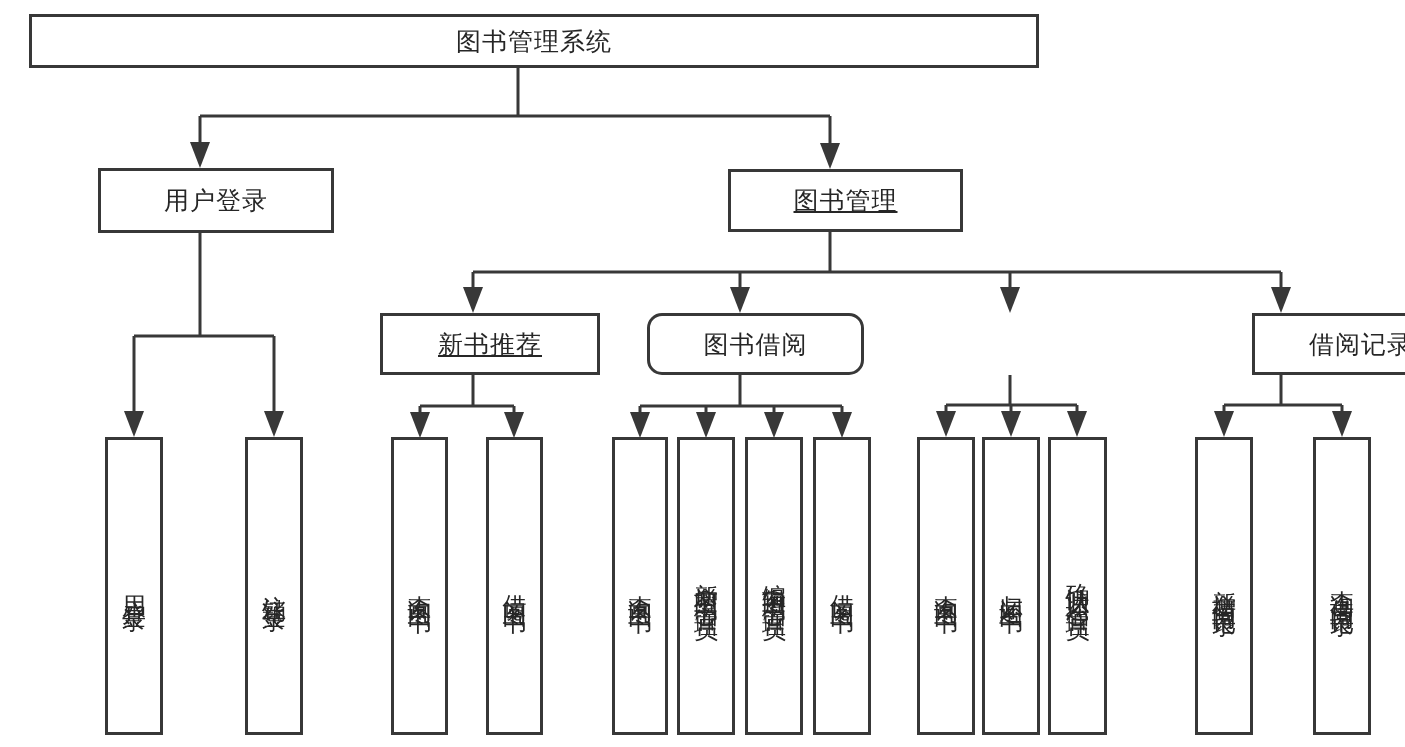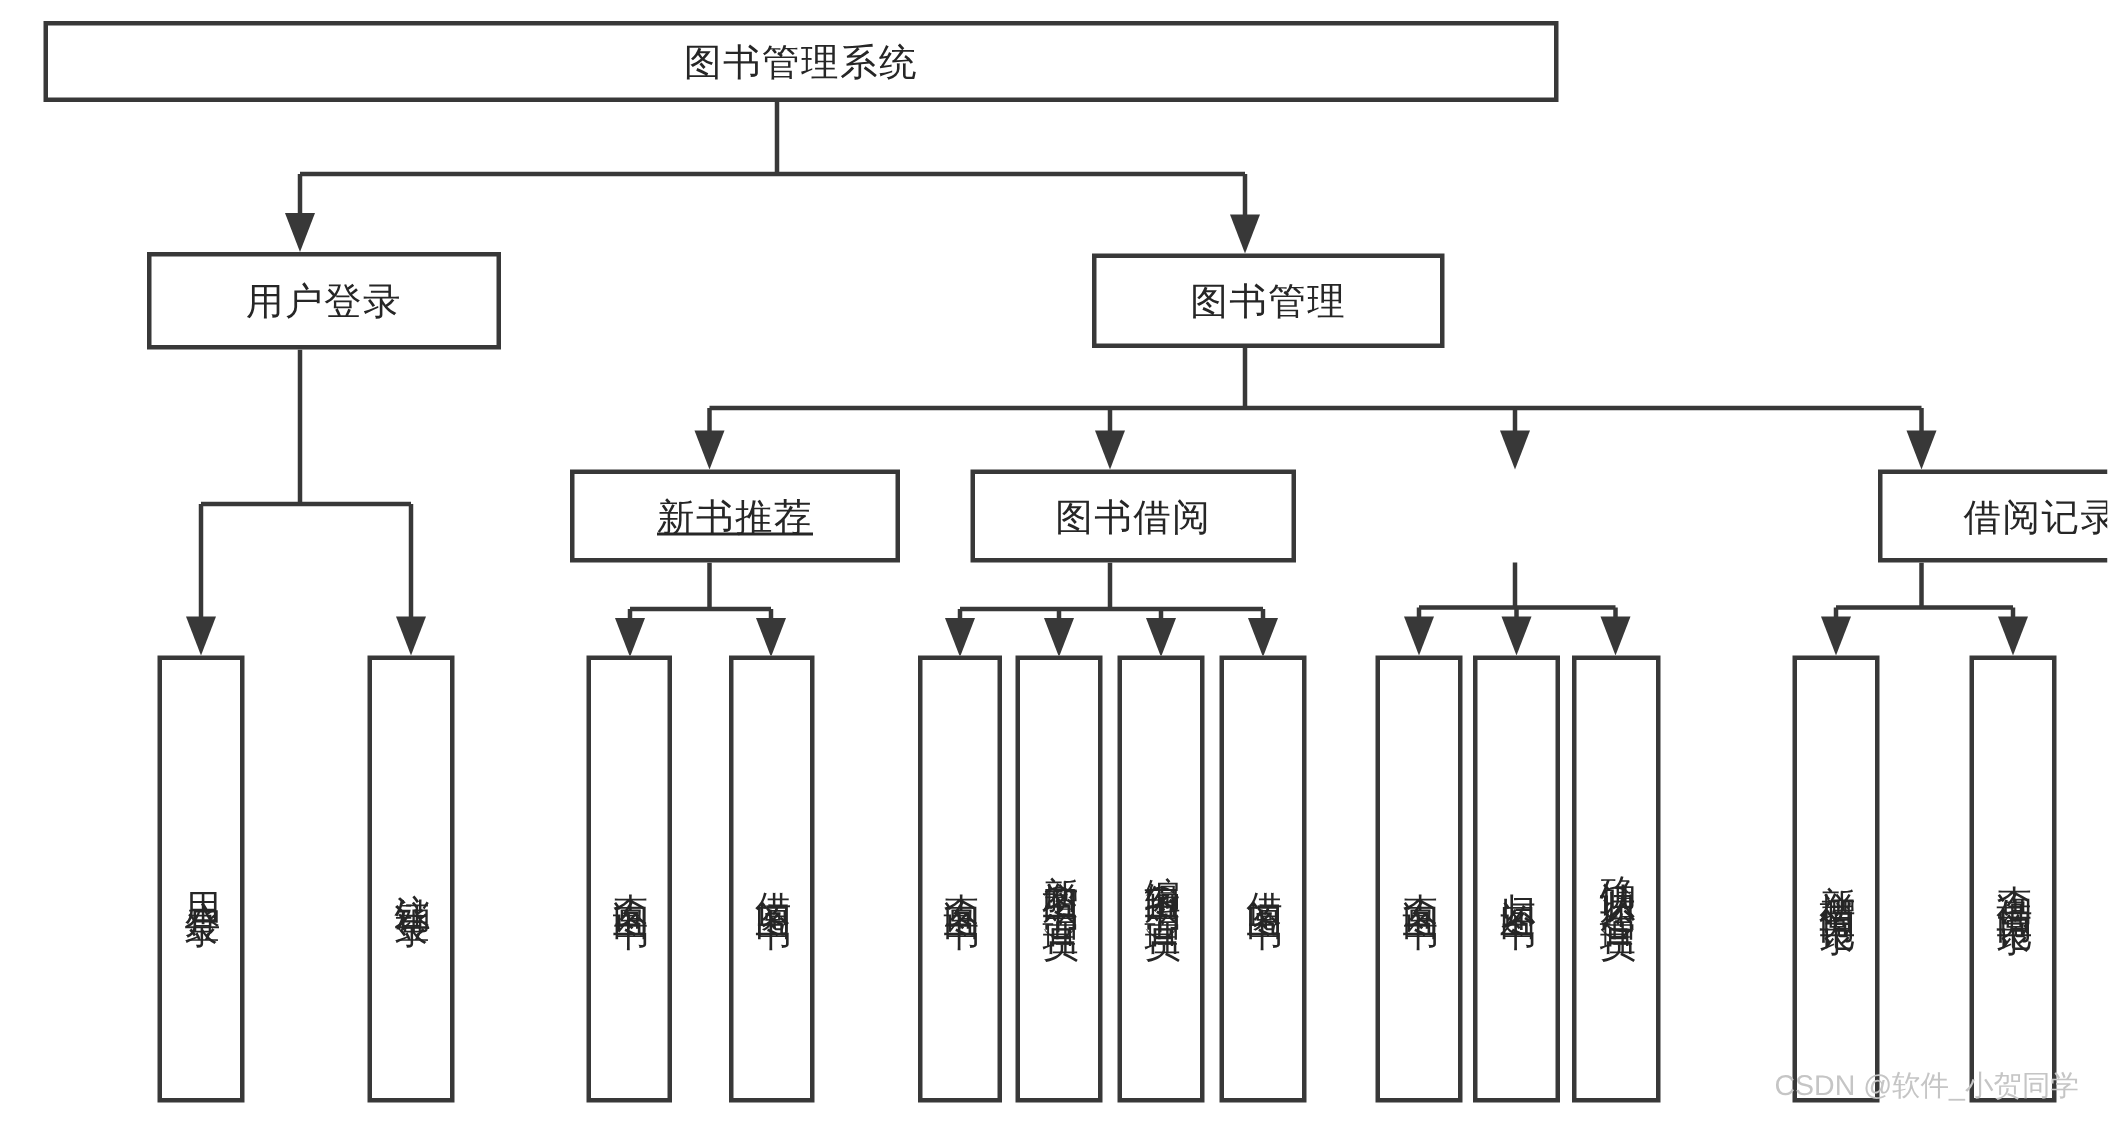--- a/index.html
+++ b/index.html
@@ -95,39 +95,38 @@
       <line x1="1224" y1="405" x2="1224" y2="413"></line>
       <polygon points="1214,411 1234,411 1224,437"></polygon>
       <line x1="1342" y1="405" x2="1342" y2="413"></line>
       <polygon points="1332,411 1352,411 1342,437"></polygon>
     </g>
   </svg>
 
   <div class="box h" style="left:13px;top:14px;width:1010px;height:54px;">图书管理系统</div>
 
   <div class="box h" style="left:82px;top:168px;width:236px;height:65px;">用户登录</div>
-  <div class="box h" style="left:712px;top:169px;width:235px;height:63px;">图书管理</div>
+  <div class="box h" style="left:712px;top:169px;width:235px;height:63px;text-decoration:underline;">图书管理</div>
 
   <div class="box h" style="left:364px;top:313px;width:220px;height:62px;text-decoration:underline;">新书推荐</div>
-  <div class="box h" style="left:631px;top:313px;width:217px;height:62px;">图书借阅</div>
+  <div class="box h" style="left:631px;top:313px;width:217px;height:62px;border-radius:15px;">图书借阅</div>
   <div class="box h" style="left:1236px;top:313px;width:218px;height:62px;font-family:Liberation Serif, serif;">借阅记录</div>
 
   <div class="box v" style="left:105px;top:437px;width:58px;height:298px;">用户登录</div>
   <div class="box v" style="left:245px;top:437px;width:58px;height:298px;">注销登录</div>
 
   <div class="box v" style="left:391px;top:437px;width:57px;height:298px;">查询图书</div>
   <div class="box v" style="left:486px;top:437px;width:57px;height:298px;">借阅图书</div>
 
   <div class="box v" style="left:612px;top:437px;width:56px;height:298px;">查询图书</div>
   <div class="box v" style="left:677px;top:437px;width:58px;height:298px;">新增图书（管理员）</div>
   <div class="box v" style="left:745px;top:437px;width:58px;height:298px;">编辑图书（管理员）</div>
   <div class="box v" style="left:813px;top:437px;width:58px;height:298px;">借阅图书</div>
 
   <div class="box v" style="left:917px;top:437px;width:58px;height:298px;">查询图书</div>
   <div class="box v" style="left:982px;top:437px;width:58px;height:298px;">归还图书</div>
   <div class="box v" style="left:1048px;top:437px;width:59px;height:298px;">确认归还（管理员）</div>
 
   <div class="box v" style="left:1195px;top:437px;width:58px;height:298px;">新增借阅记录</div>
   <div class="box v" style="left:1313px;top:437px;width:58px;height:298px;">查询借阅记录</div>
 
-  <div class="watermark">CSDN @软件_小贺同学</div>
 
 </div>
 
 </body></html>

